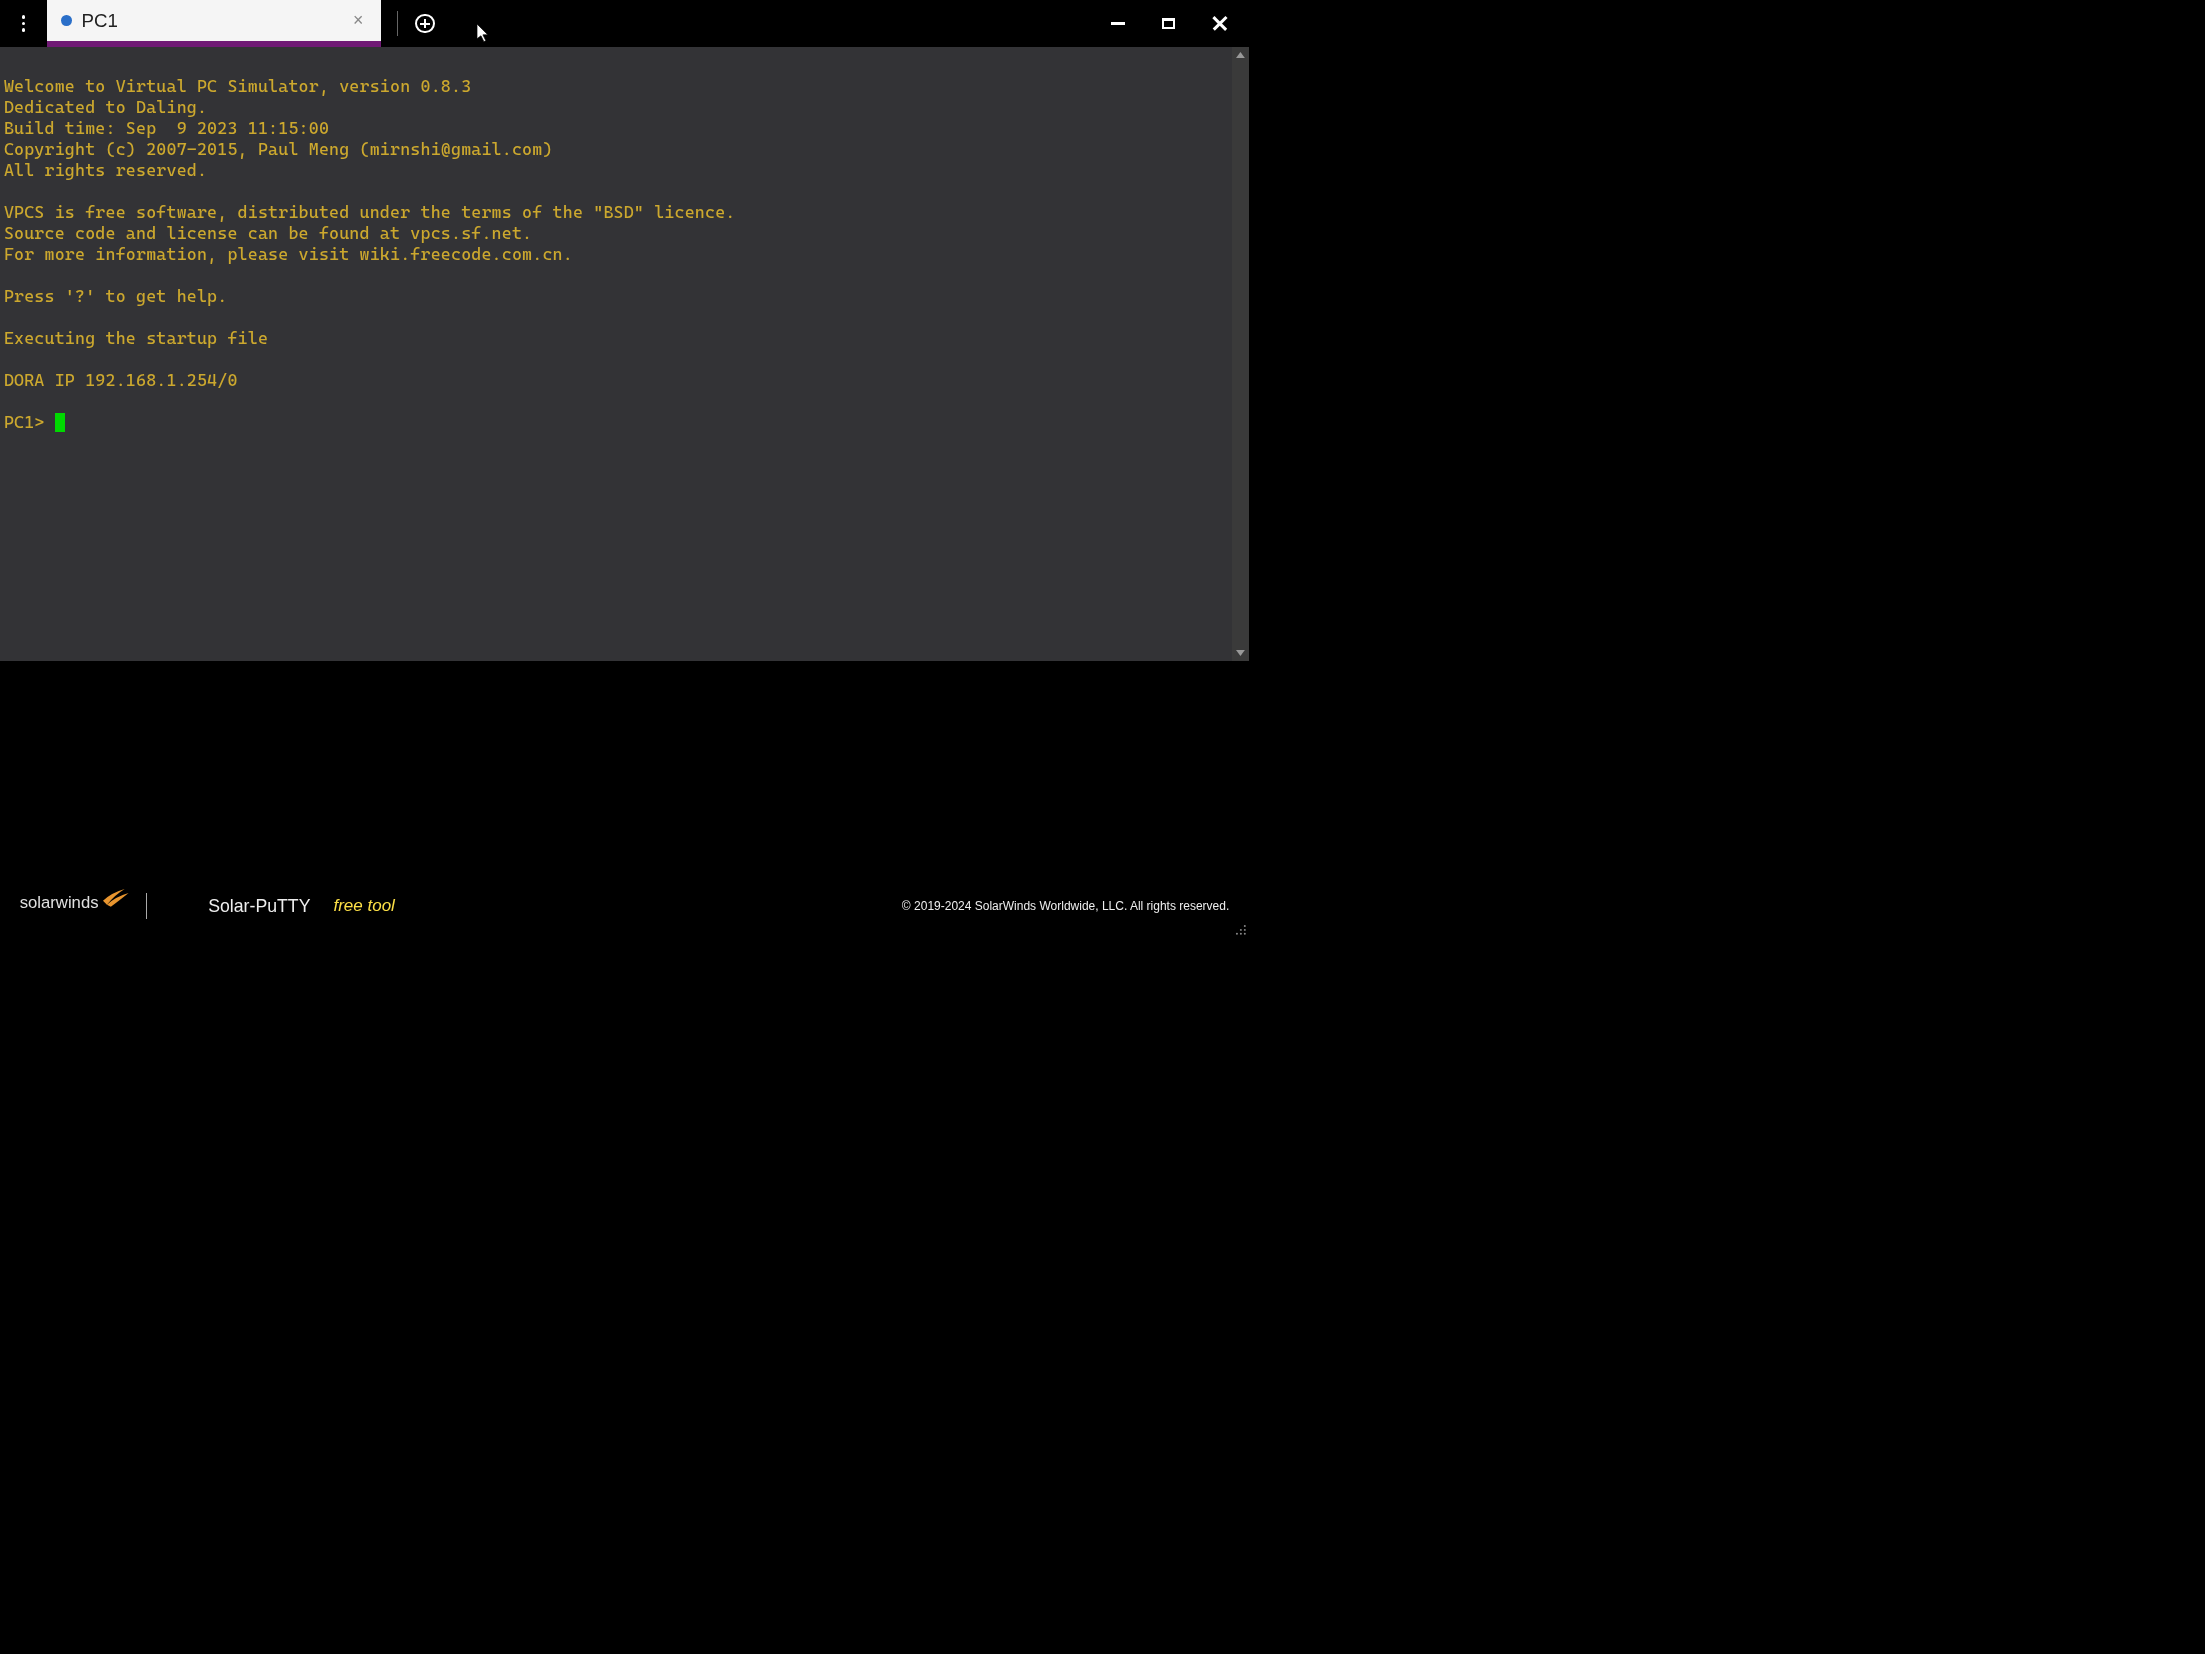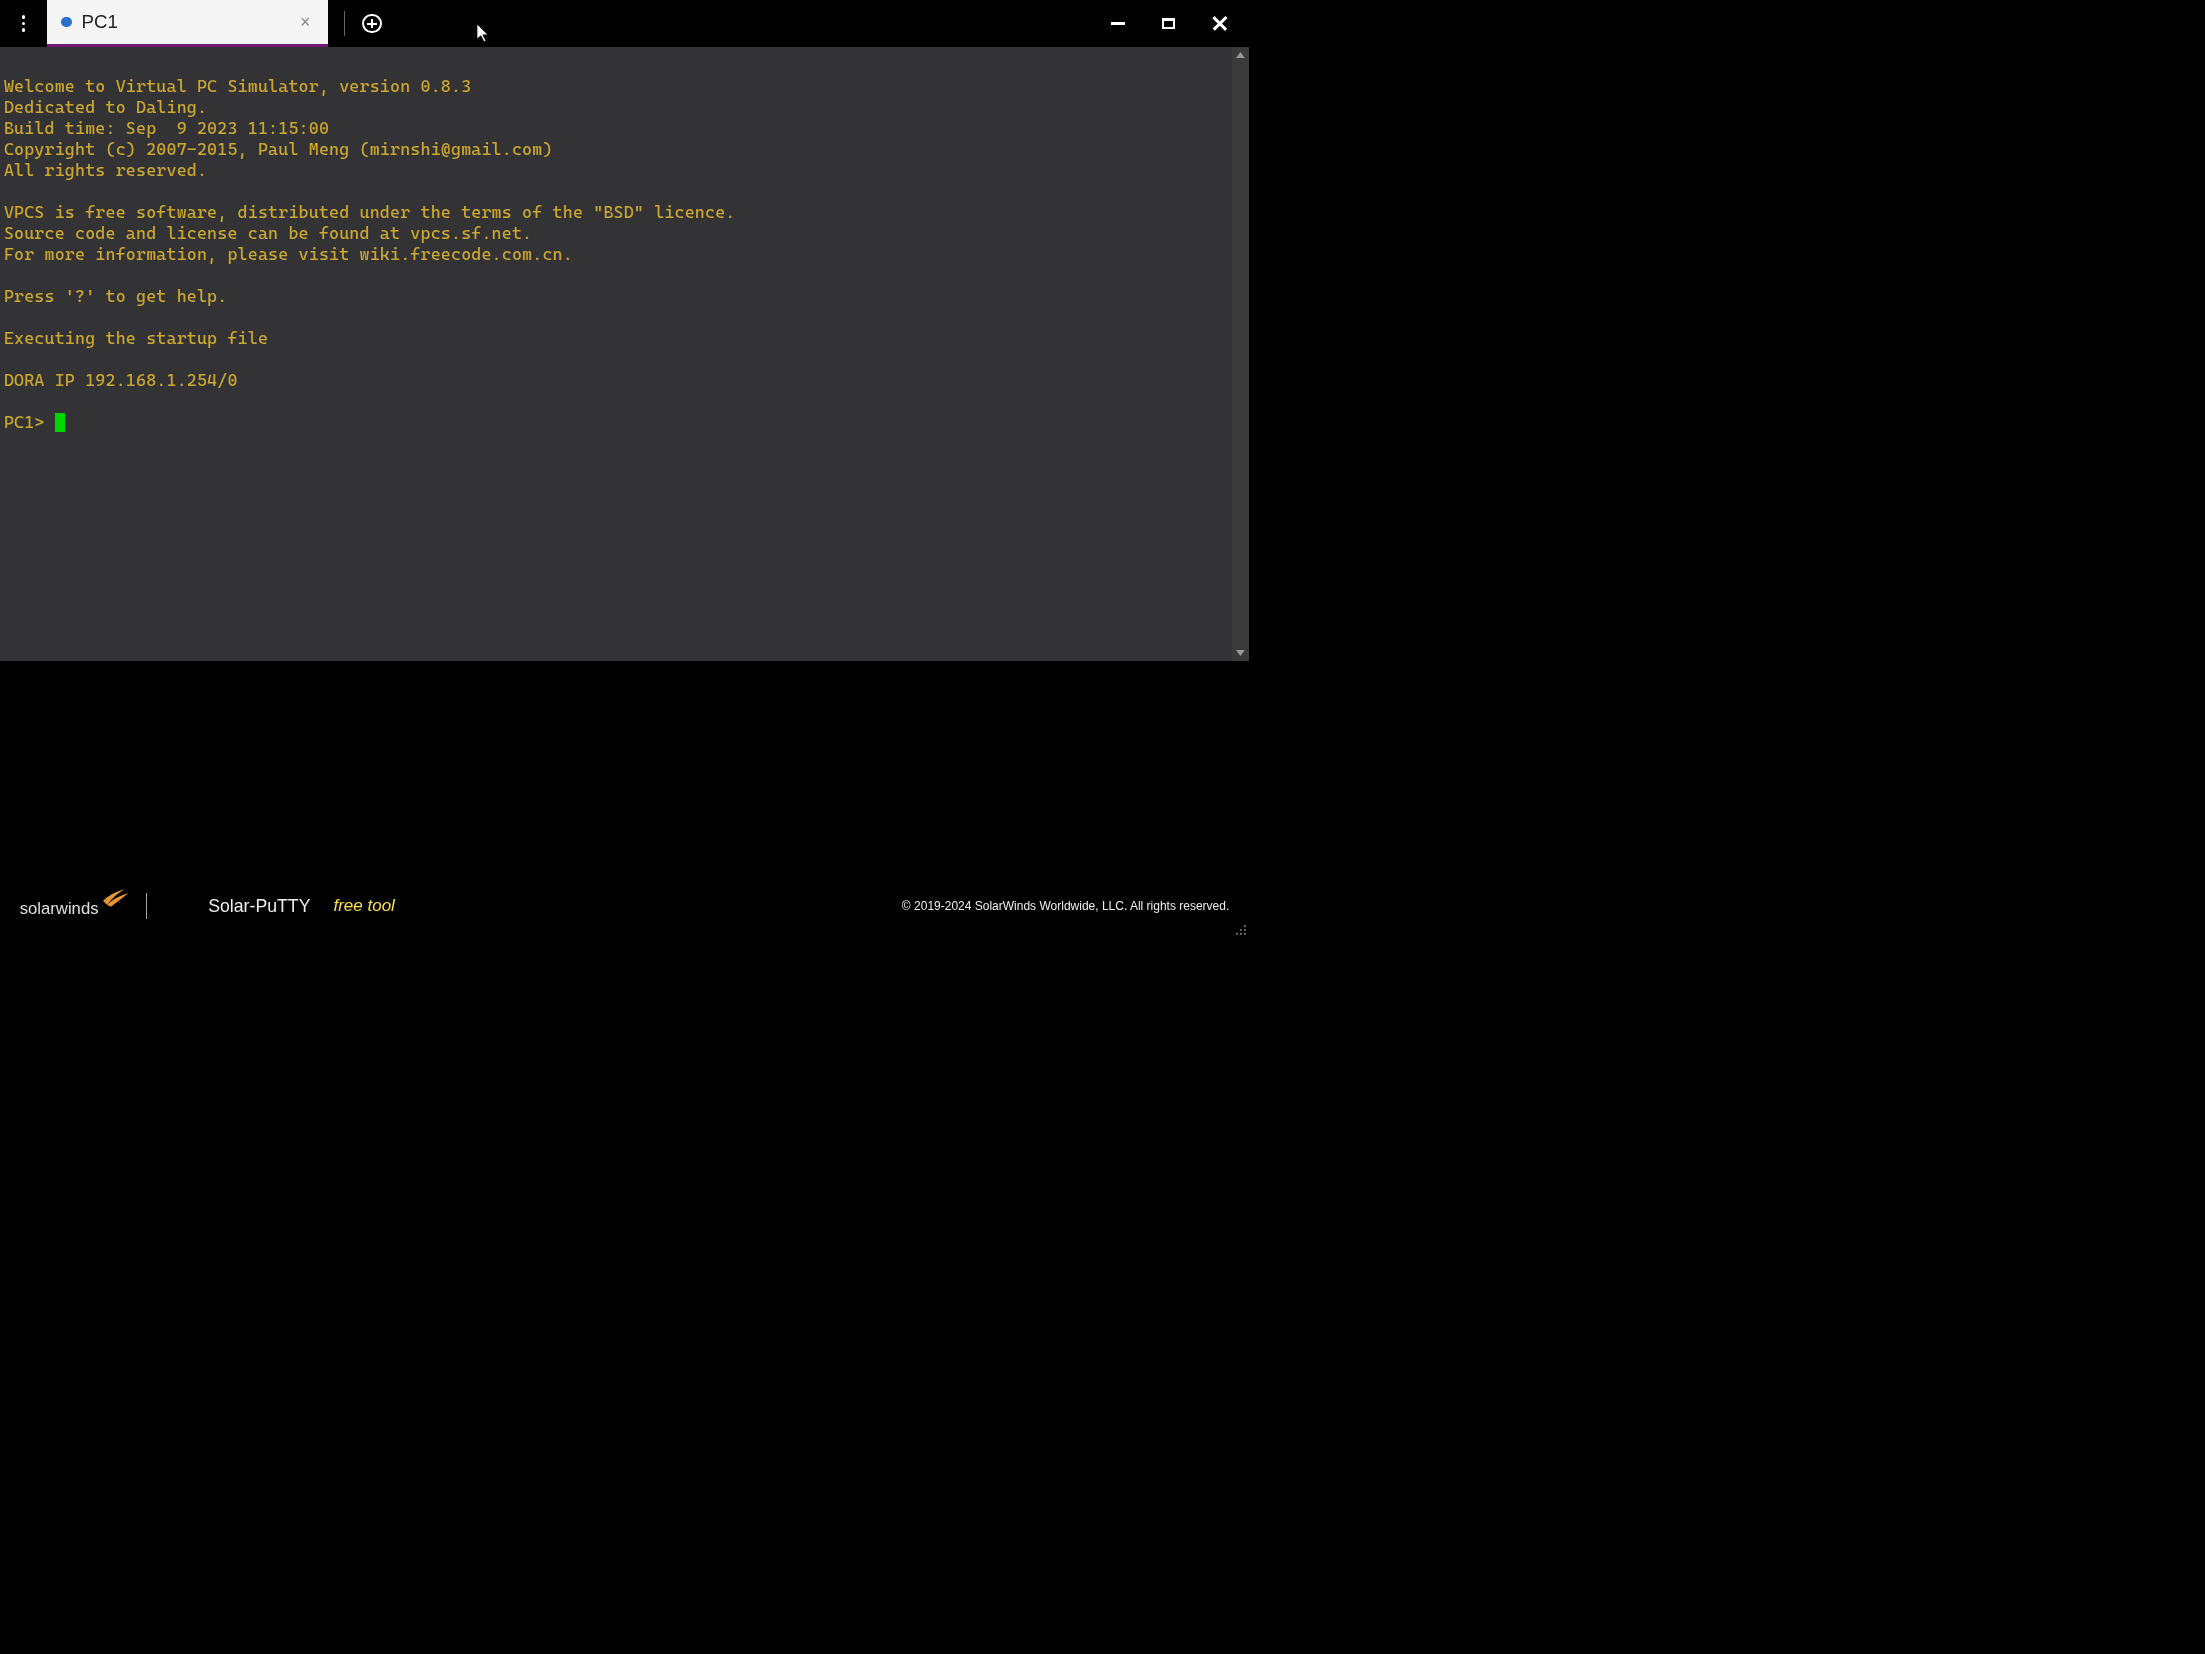--- a/index.html
+++ b/index.html
@@ -42,26 +42,26 @@
     
     .dots-icon span {
       width: 3.9px;
       height: 3.9px;
       background: #fff;
       border-radius: 50%;
     }
     
     .tab {
       background: #f5f5f5;
-      width: 281px;
+      width: 334px;
       display: flex;
       align-items: center;
       padding: 0 13.8px;
       position: relative;
-      border-bottom: 3px solid #701a75;
+      border-bottom: 6px solid #701a75;
       cursor: pointer;
     }
     
     .tab-dot {
       width: 10.8px;
       height: 10.8px;
       background: #2a6fc9;
       border-radius: 50%;
       margin-right: 9.9px;
     }
@@ -243,21 +243,21 @@
       height: 60px;
       background: #000;
       display: flex;
       align-items: center;
       padding: 0 19.7px 3.9px 19.7px;
       color: #eee;
     }
     
     .brand {
       display: flex;
-      align-items: flex-end;
+      align-items: flex-start;
       gap: 2px;
     }
     
     .brand-text {
       font-size: 16.7px;
       color: #e0e0e0;
       font-weight: 400;
     }
     
     .brand-swoosh {

